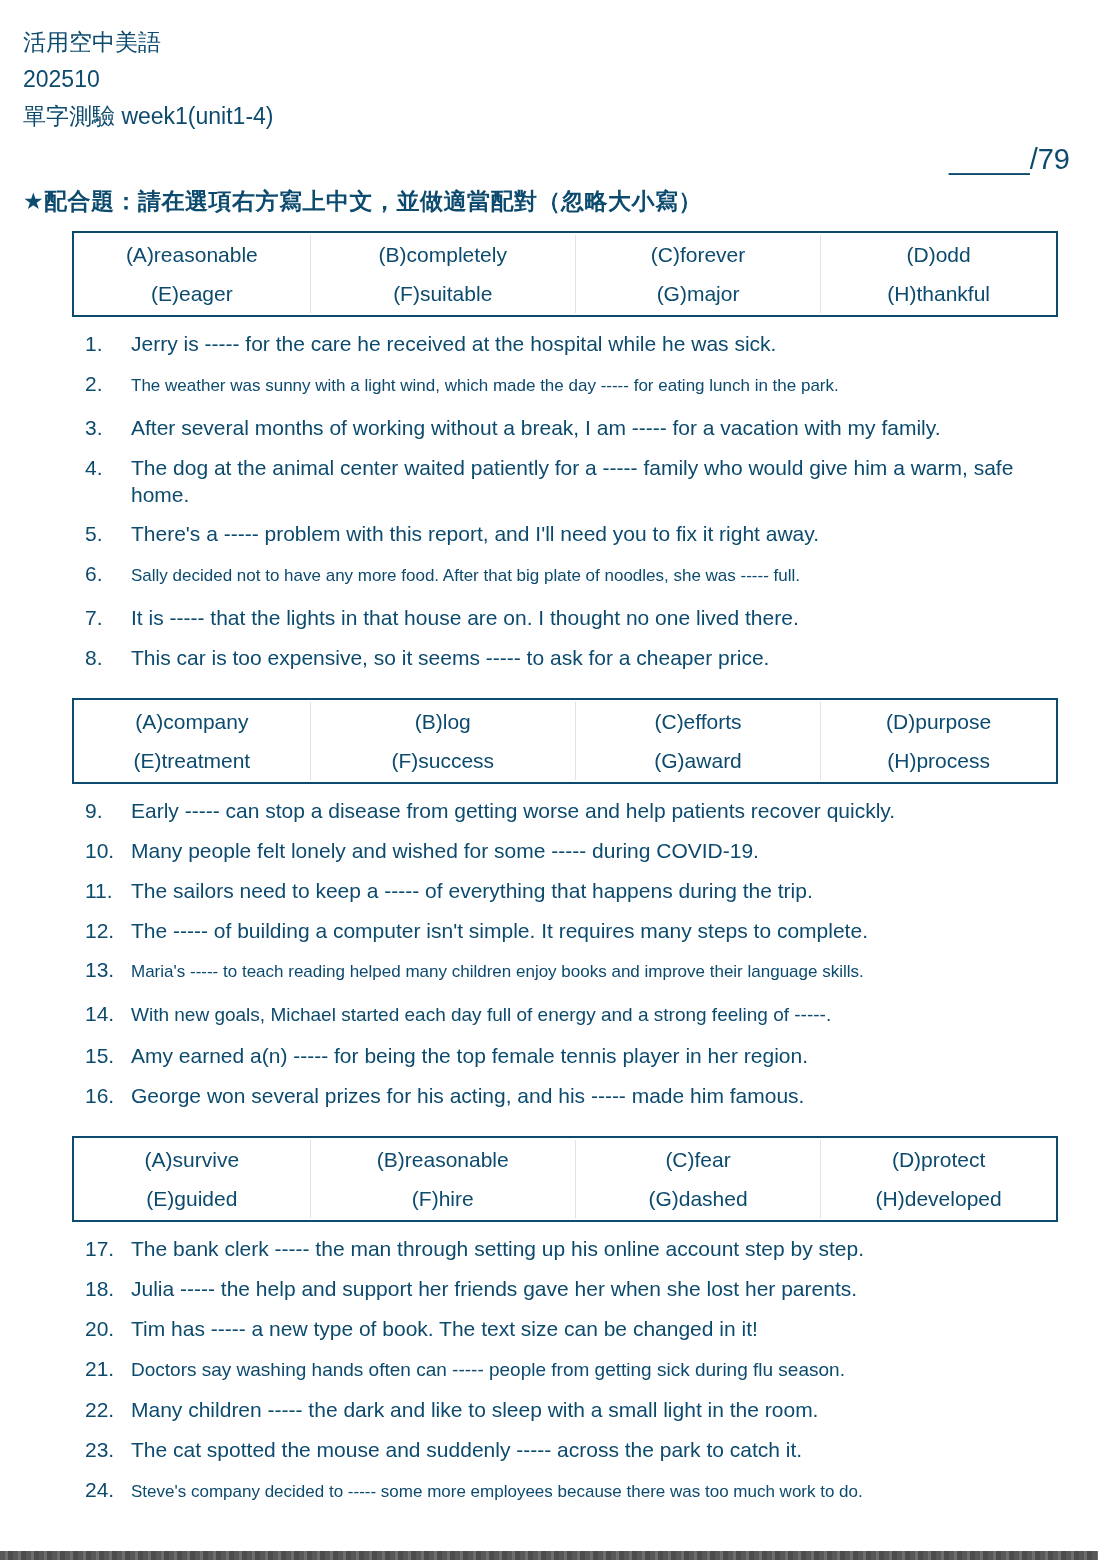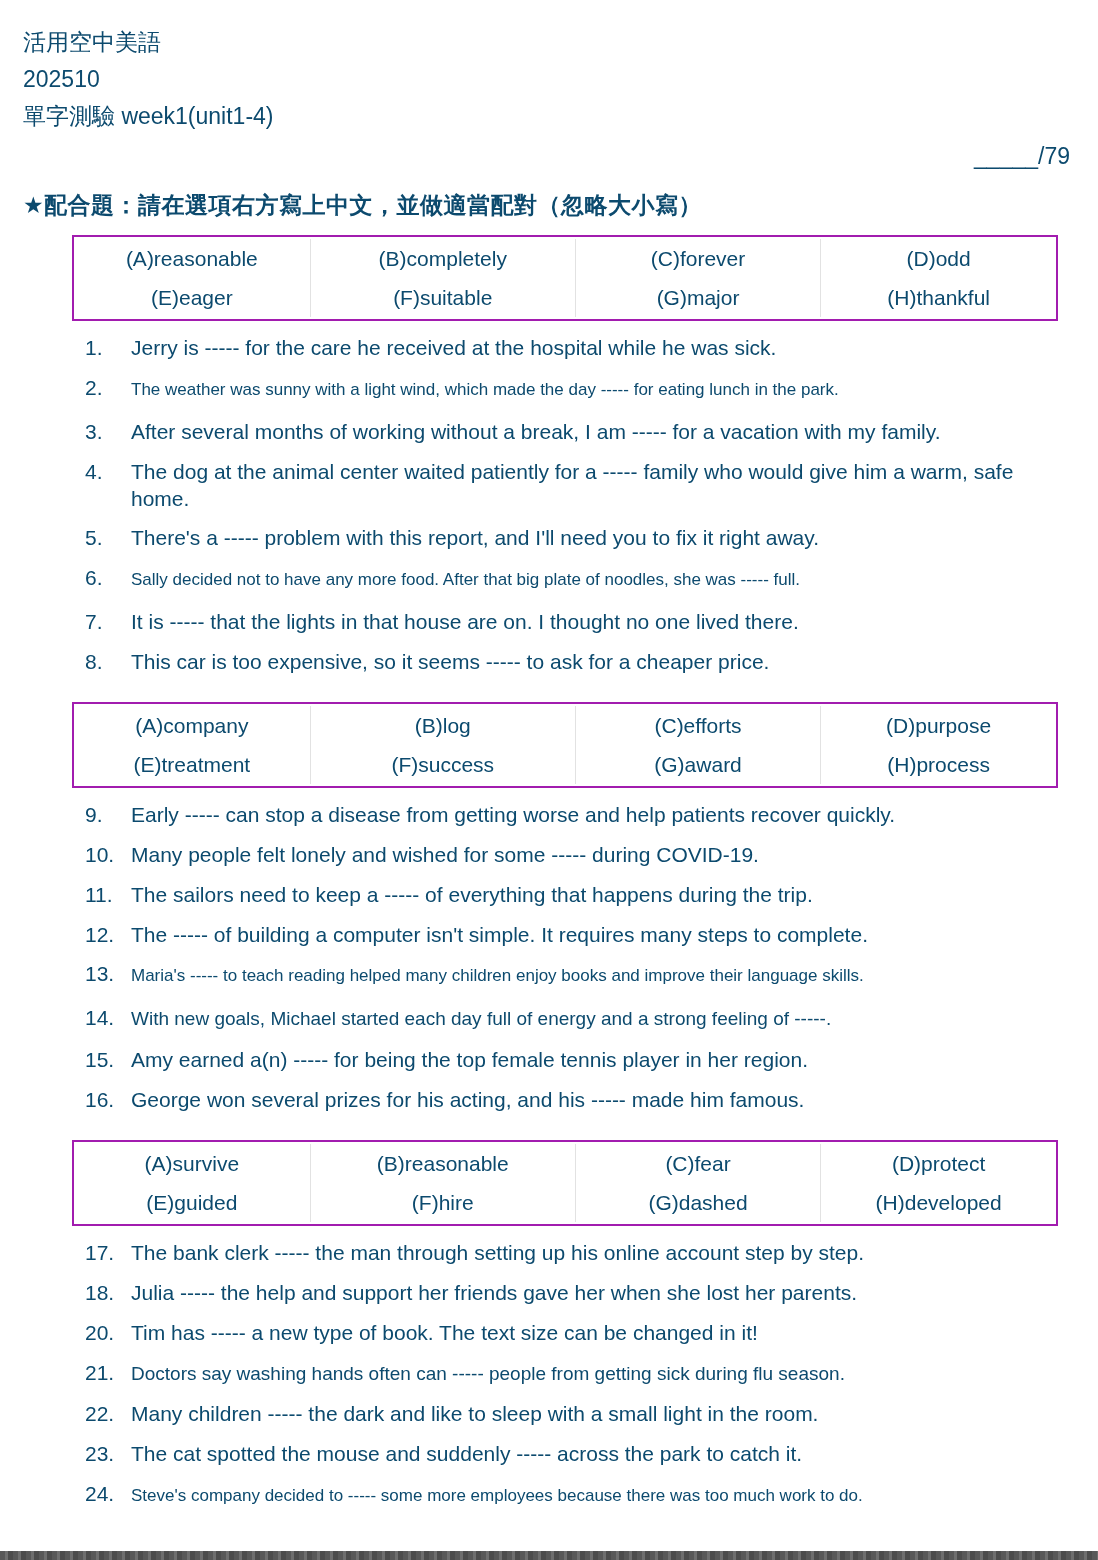--- a/index.html
+++ b/index.html
@@ -14,35 +14,35 @@
   }
   header { padding: 24px 0 0 23px; }
   .title-line {
     font-size: 23px;
     line-height: 37px;
     white-space: pre;
   }
   .score-line {
     text-align: right;
     padding-right: 28px;
-    font-size: 23px;
+    font-size: 29px;
     margin-top: 8px;
   }
   .instruction {
     padding-left: 23px;
     font-size: 23px;
     font-weight: bold;
-    margin-top: 20px;
+    margin-top: 10px;
     letter-spacing: 0.5px;
   }
   .qsection:not(:first-child) { margin-top: 26px; }
   .bank {
     width: 986px;
     margin: 14px 0 14px 72px;
-    border: 2px solid #a21caf;
+    border: 2px solid #0c4a6e;
     display: grid;
     grid-template-columns: 24% 27% 25% 24%;
     padding: 2px 0;
     box-sizing: border-box;
   }
   .bank-cell {
     text-align: center;
     font-size: 21px;
     line-height: 39px;
     border-left: 1px solid #e2e2e2;

